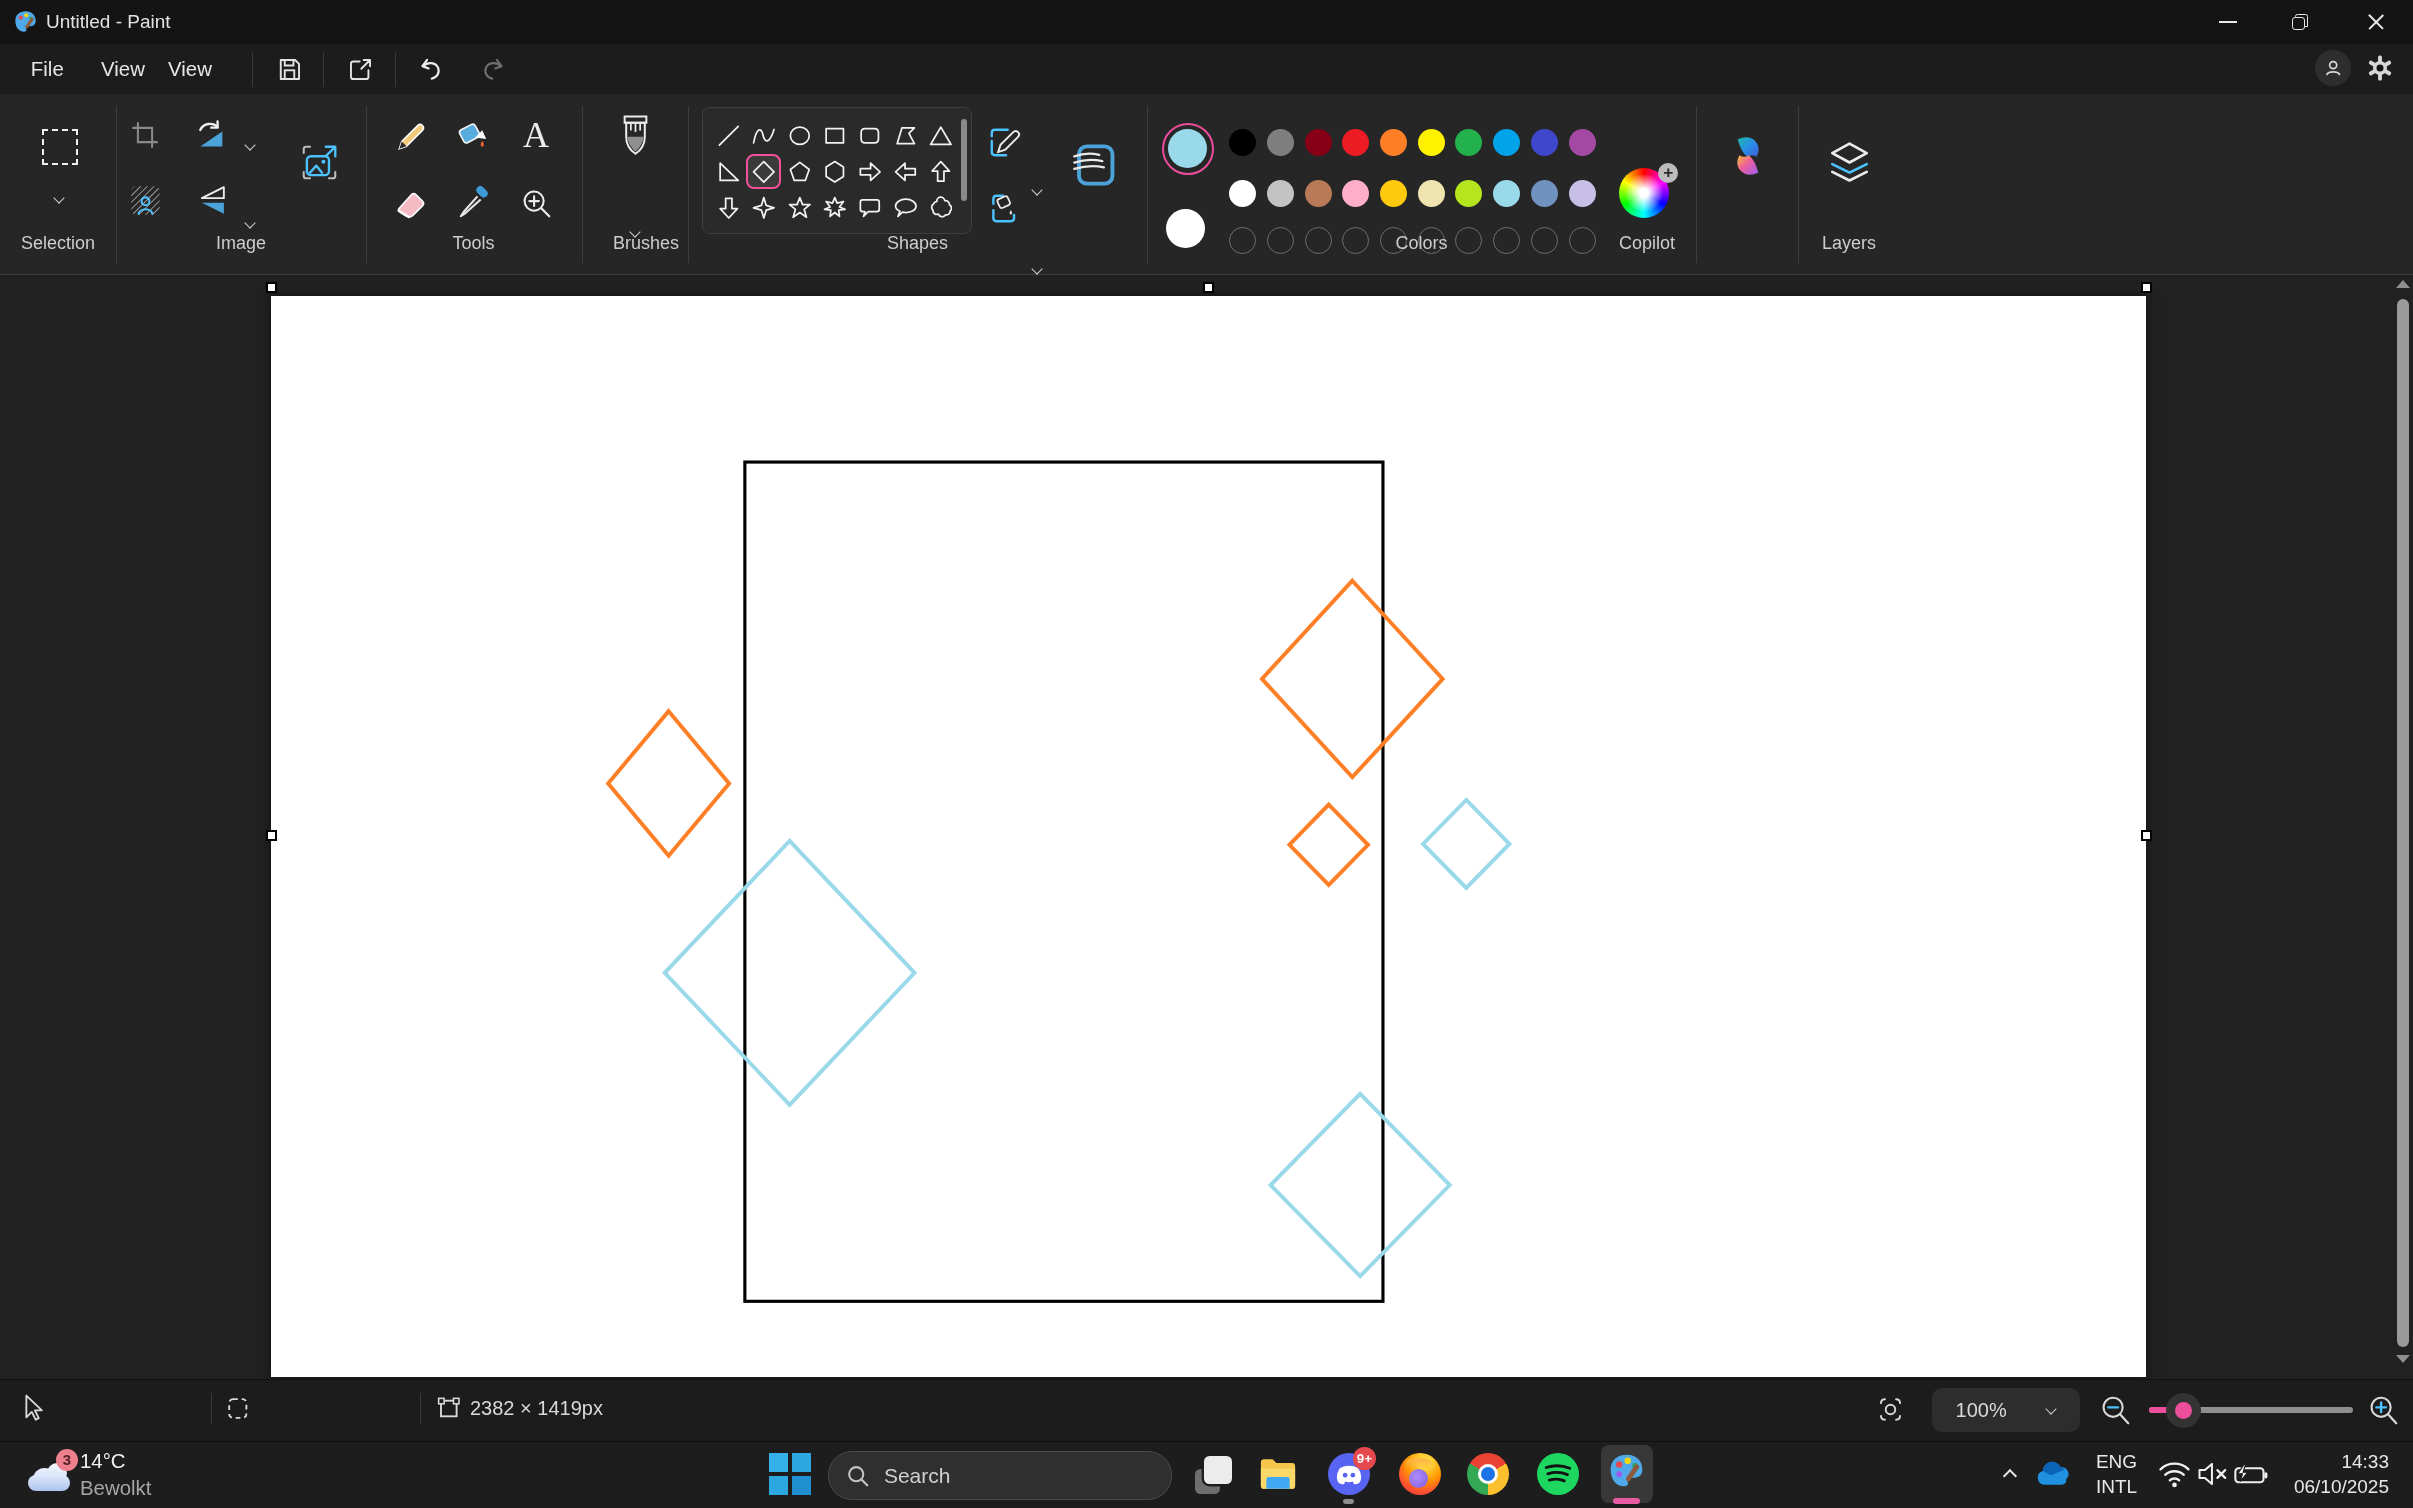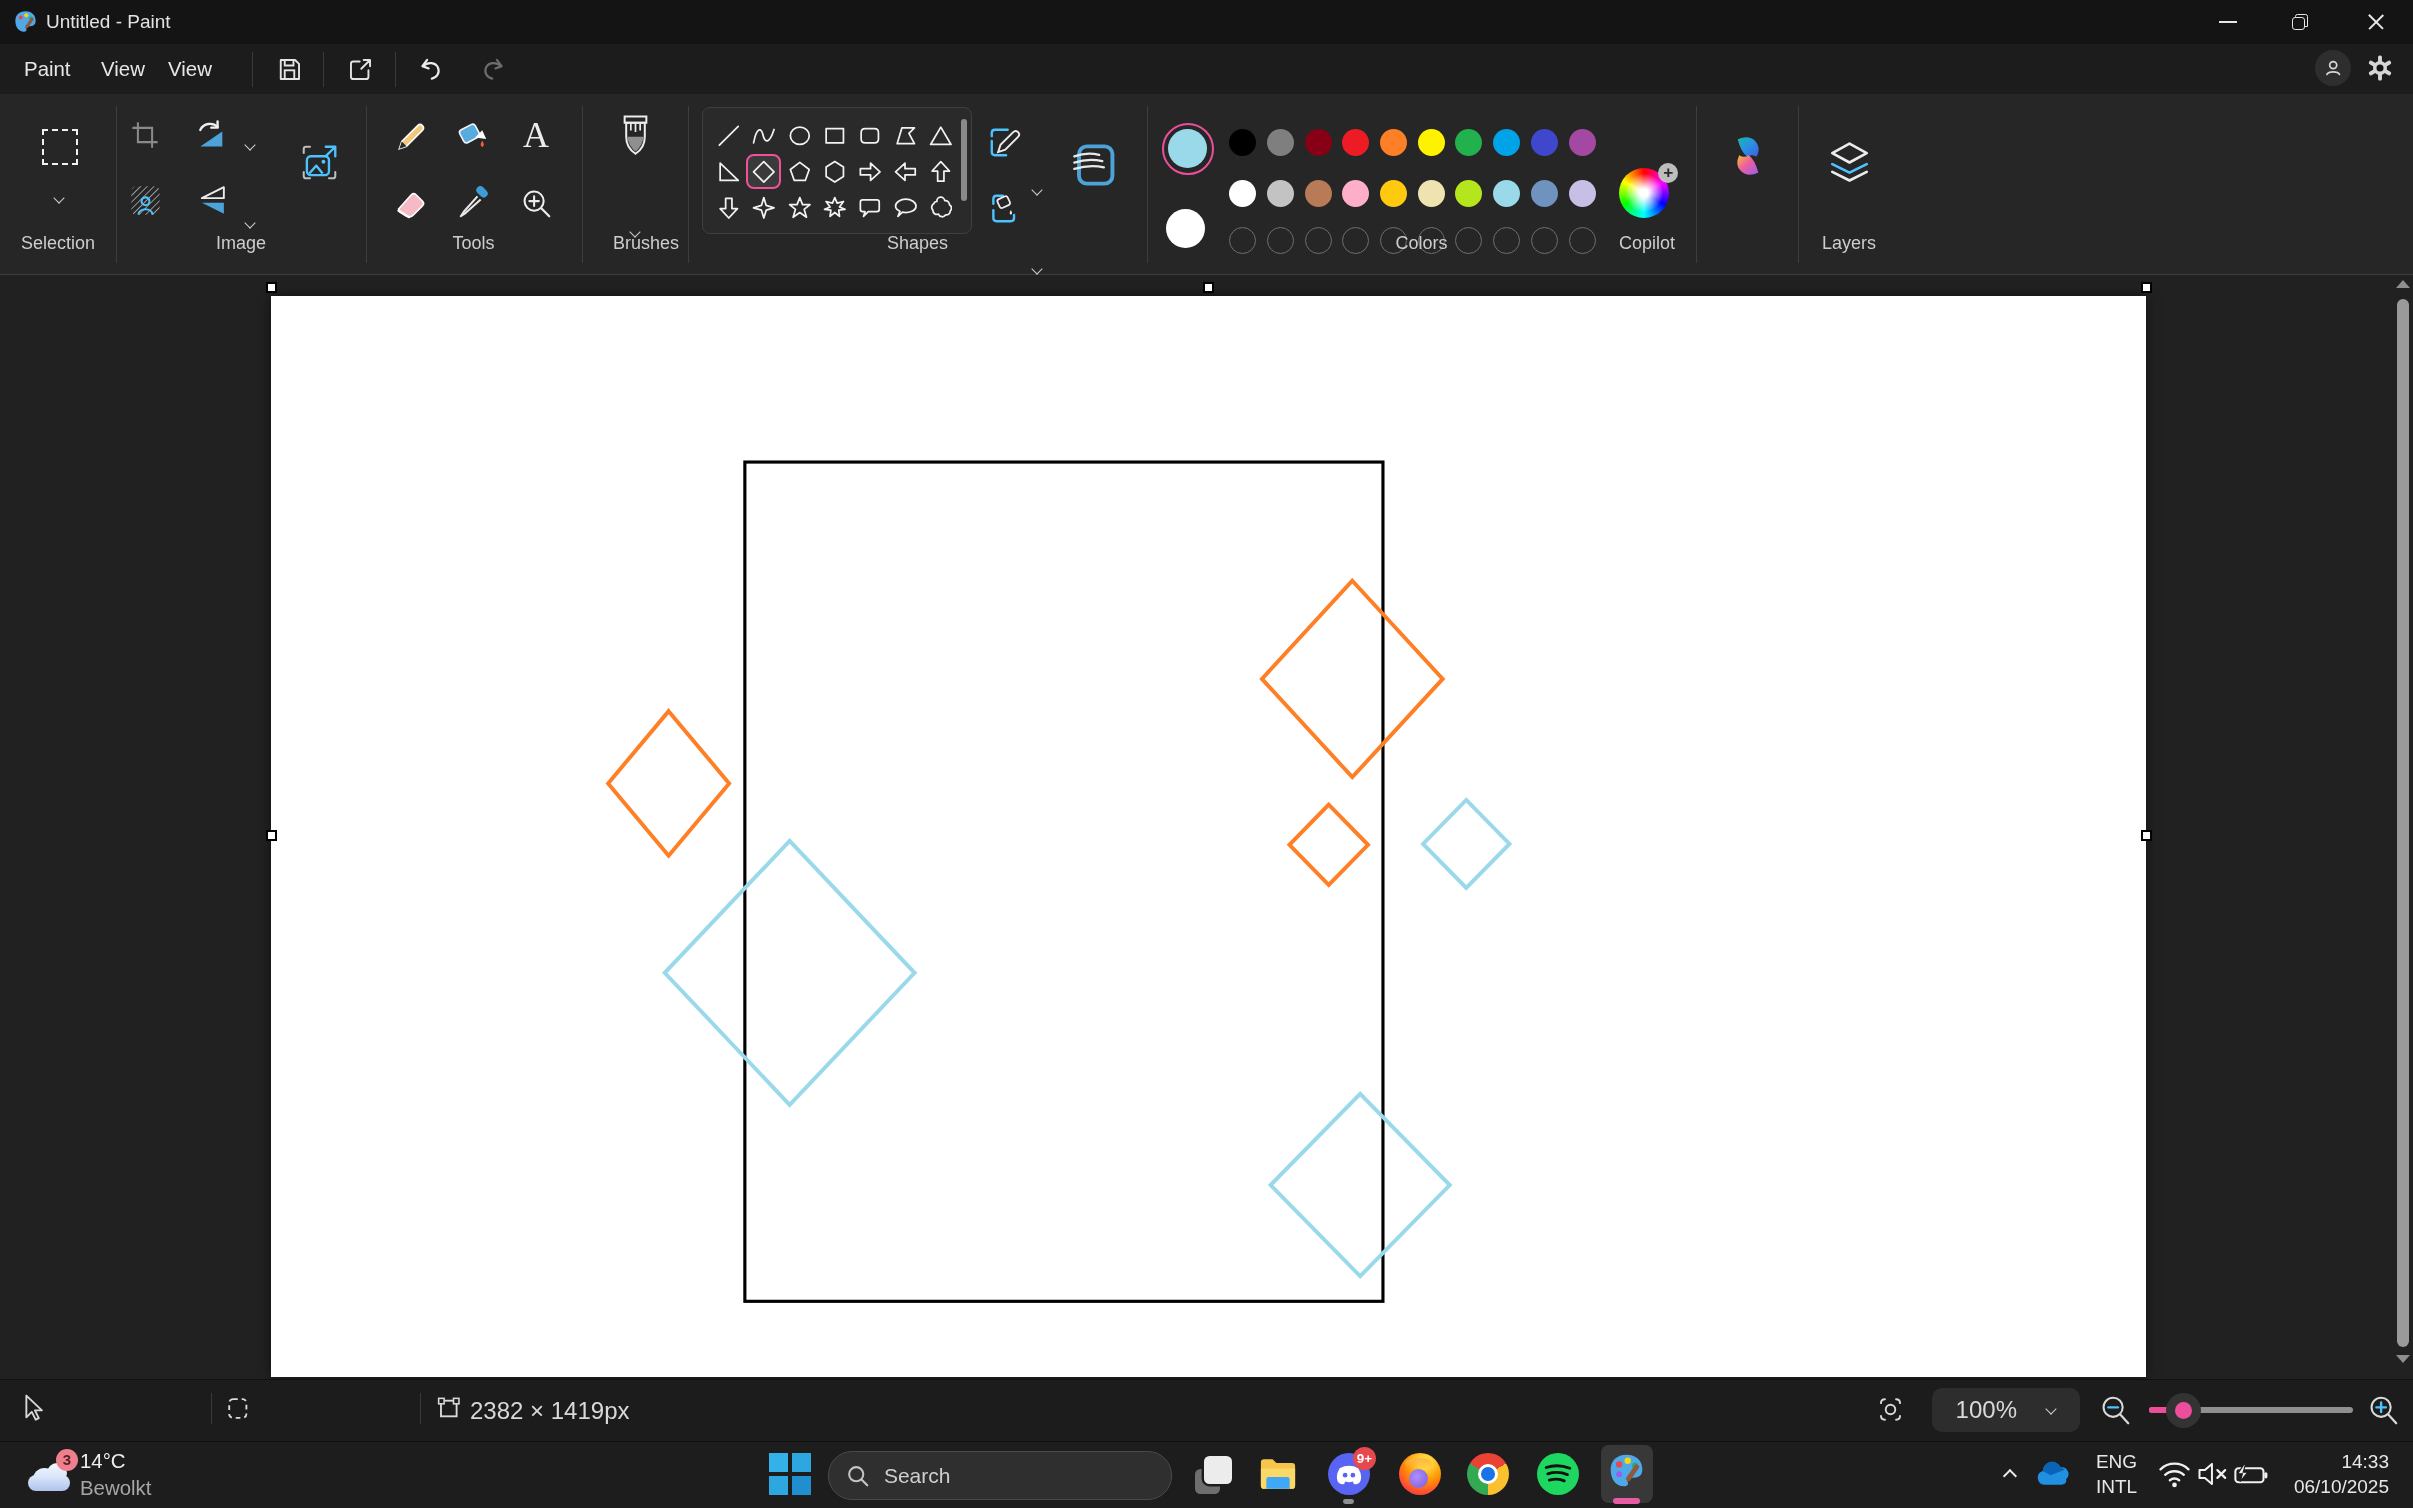--- a/index.html
+++ b/index.html
@@ -56,21 +56,21 @@
   .canvas { left:271px; top:296px; width:1875px; height:1081px; background:#ffffff; box-shadow:0 0 11px rgba(0,0,0,.55); }
   .handle { width:11px; height:11px; background:#fff; border:2.4px solid #000; }
   .vscroll-thumb { left:2397px; top:299px; width:11.8px; height:1048px; background:#9a9a9a; border-radius:6.3px; }
   .scroll-arrow { width:0; height:0; border-left:7px solid transparent; border-right:7px solid transparent; }
   .arrow-up-tri { border-bottom:8.6px solid #8f8f8f; }
   .arrow-down-tri { border-top:8.6px solid #8f8f8f; }
 
   
   .statusbar { left:0; top:1379px; width:2413px; height:62px; background:#1c1c1c; border-top:0.8px solid #111; }
   .sb-sep { top:1393px; height:31px; width:0.8px; background:#3a3a3a; }
-  .sb-text { color:#d9d9d9; font-size:24px; }
+  .sb-text { color:#d9d9d9; font-size:20px; }
   .zoom-dd { left:1932px; top:1388px; width:148px; height:44px; background:#2d2d2d; border-radius:10px; display:flex; align-items:center; }
   .slider-track { left:2149px; top:1407px; width:204px; height:6.3px; background:#8f8f8f; border-radius:3.1px; }
   .slider-fill { left:2149px; top:1407px; width:35px; height:6.3px; background:#EC4E9C; border-radius:3.1px; }
   .slider-thumb-outer { left:2166px; top:1393px; width:35px; height:35px; background:#333; border-radius:50%; }
   .slider-thumb-inner { position:absolute; left:8.6px; top:8.6px; width:17.3px; height:17.3px; background:#EC4E9C; border-radius:50%; }
 
   
   .taskbar { left:0; top:1441px; width:2413px; height:67px; background:#1d1d1d; border-top:0.8px solid #101010; }
   .tb-icon { top:1452px; width:44px; height:44px; display:flex; align-items:center; justify-content:center; }
   .search-pill { left:828px; top:1451px; width:344px; height:49px; background:#2f2f2f; border:0.8px solid #4a4a4a; border-radius:24px; display:flex; align-items:center; color:#cfcfcf; font-size:21px; }
@@ -111,21 +111,21 @@
           <div class="b"></div>
           <div class="f"></div>
         </div>
       </div>
     <div class="abs winbtn" style="left:2340px;">
         <div class="closex"></div>
       </div>
   </div>
 
   <div class="abs menubar"></div>
-  <div class="abs menu-item" style="left:17.3px;width:60px;">Paint</div>
+  <div class="abs menu-item" style="left:17.3px;width:60px;">File</div>
   <div class="abs menu-item" style="left:93px;width:60px;">View</div>
   <div class="abs menu-item" style="left:156px;width:68px;">View</div>
   <div class="abs vsep" style="left:252px;top:52px;height:35px;"></div>
   <div class="abs mi-icon" style="left:272px;">
     <svg width="27" height="27" viewBox="0 0 34 34">
         <path d="M6,5 H24 L29,10 V29 H6 Z" fill="none" stroke="#e3e3e3" stroke-width="2.4" stroke-linejoin="round"></path>
         <path d="M11,5 V12 H22 V5" fill="none" stroke="#e3e3e3" stroke-width="2.4"></path>
         <rect x="11" y="18" width="12" height="11" fill="none" stroke="#e3e3e3" stroke-width="2.4"></rect>
       </svg>
   </div>

